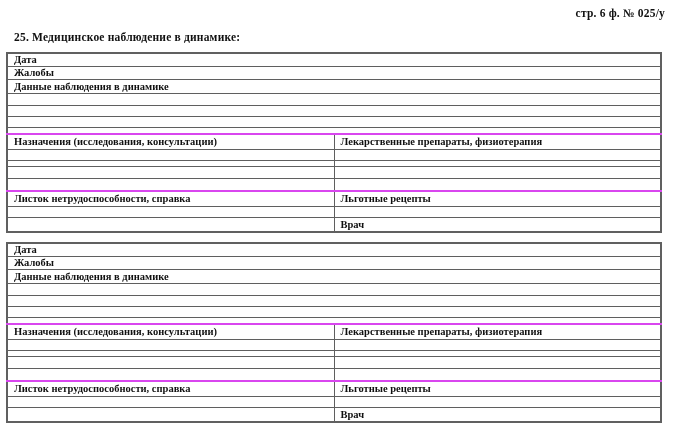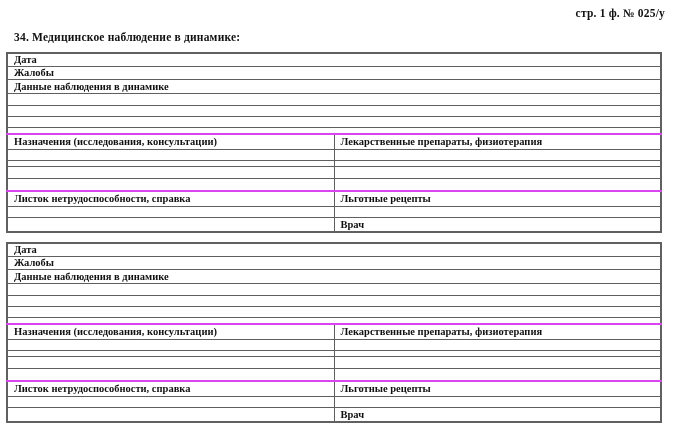--- a/index.html
+++ b/index.html
@@ -33,22 +33,22 @@
   tr.h12 td{height:11px}
   tr.h13 td{height:12px}
   tr.h14 td{height:13px}
   tr.e11 td{height:10px}
   tr.e10 td{height:9px}
   tr.e5  td{height:4px}
 </style>
 </head>
 <body>
 
-<div class="page-ref">стр. 1 ф. № 025/у</div>
-<div class="section-title">34. Медицинское наблюдение в динамике:</div>
+<div class="page-ref">стр. 6 ф. № 025/у</div>
+<div class="section-title">25. Медицинское наблюдение в динамике:</div>
 
 <table class="form" id="block1">
   <colgroup>
       <col style="width:50%">
       <col style="width:50%">
     </colgroup>
   <tbody>
     <tr class="h12">
         <td colspan="2">Дата</td>
       </tr>

